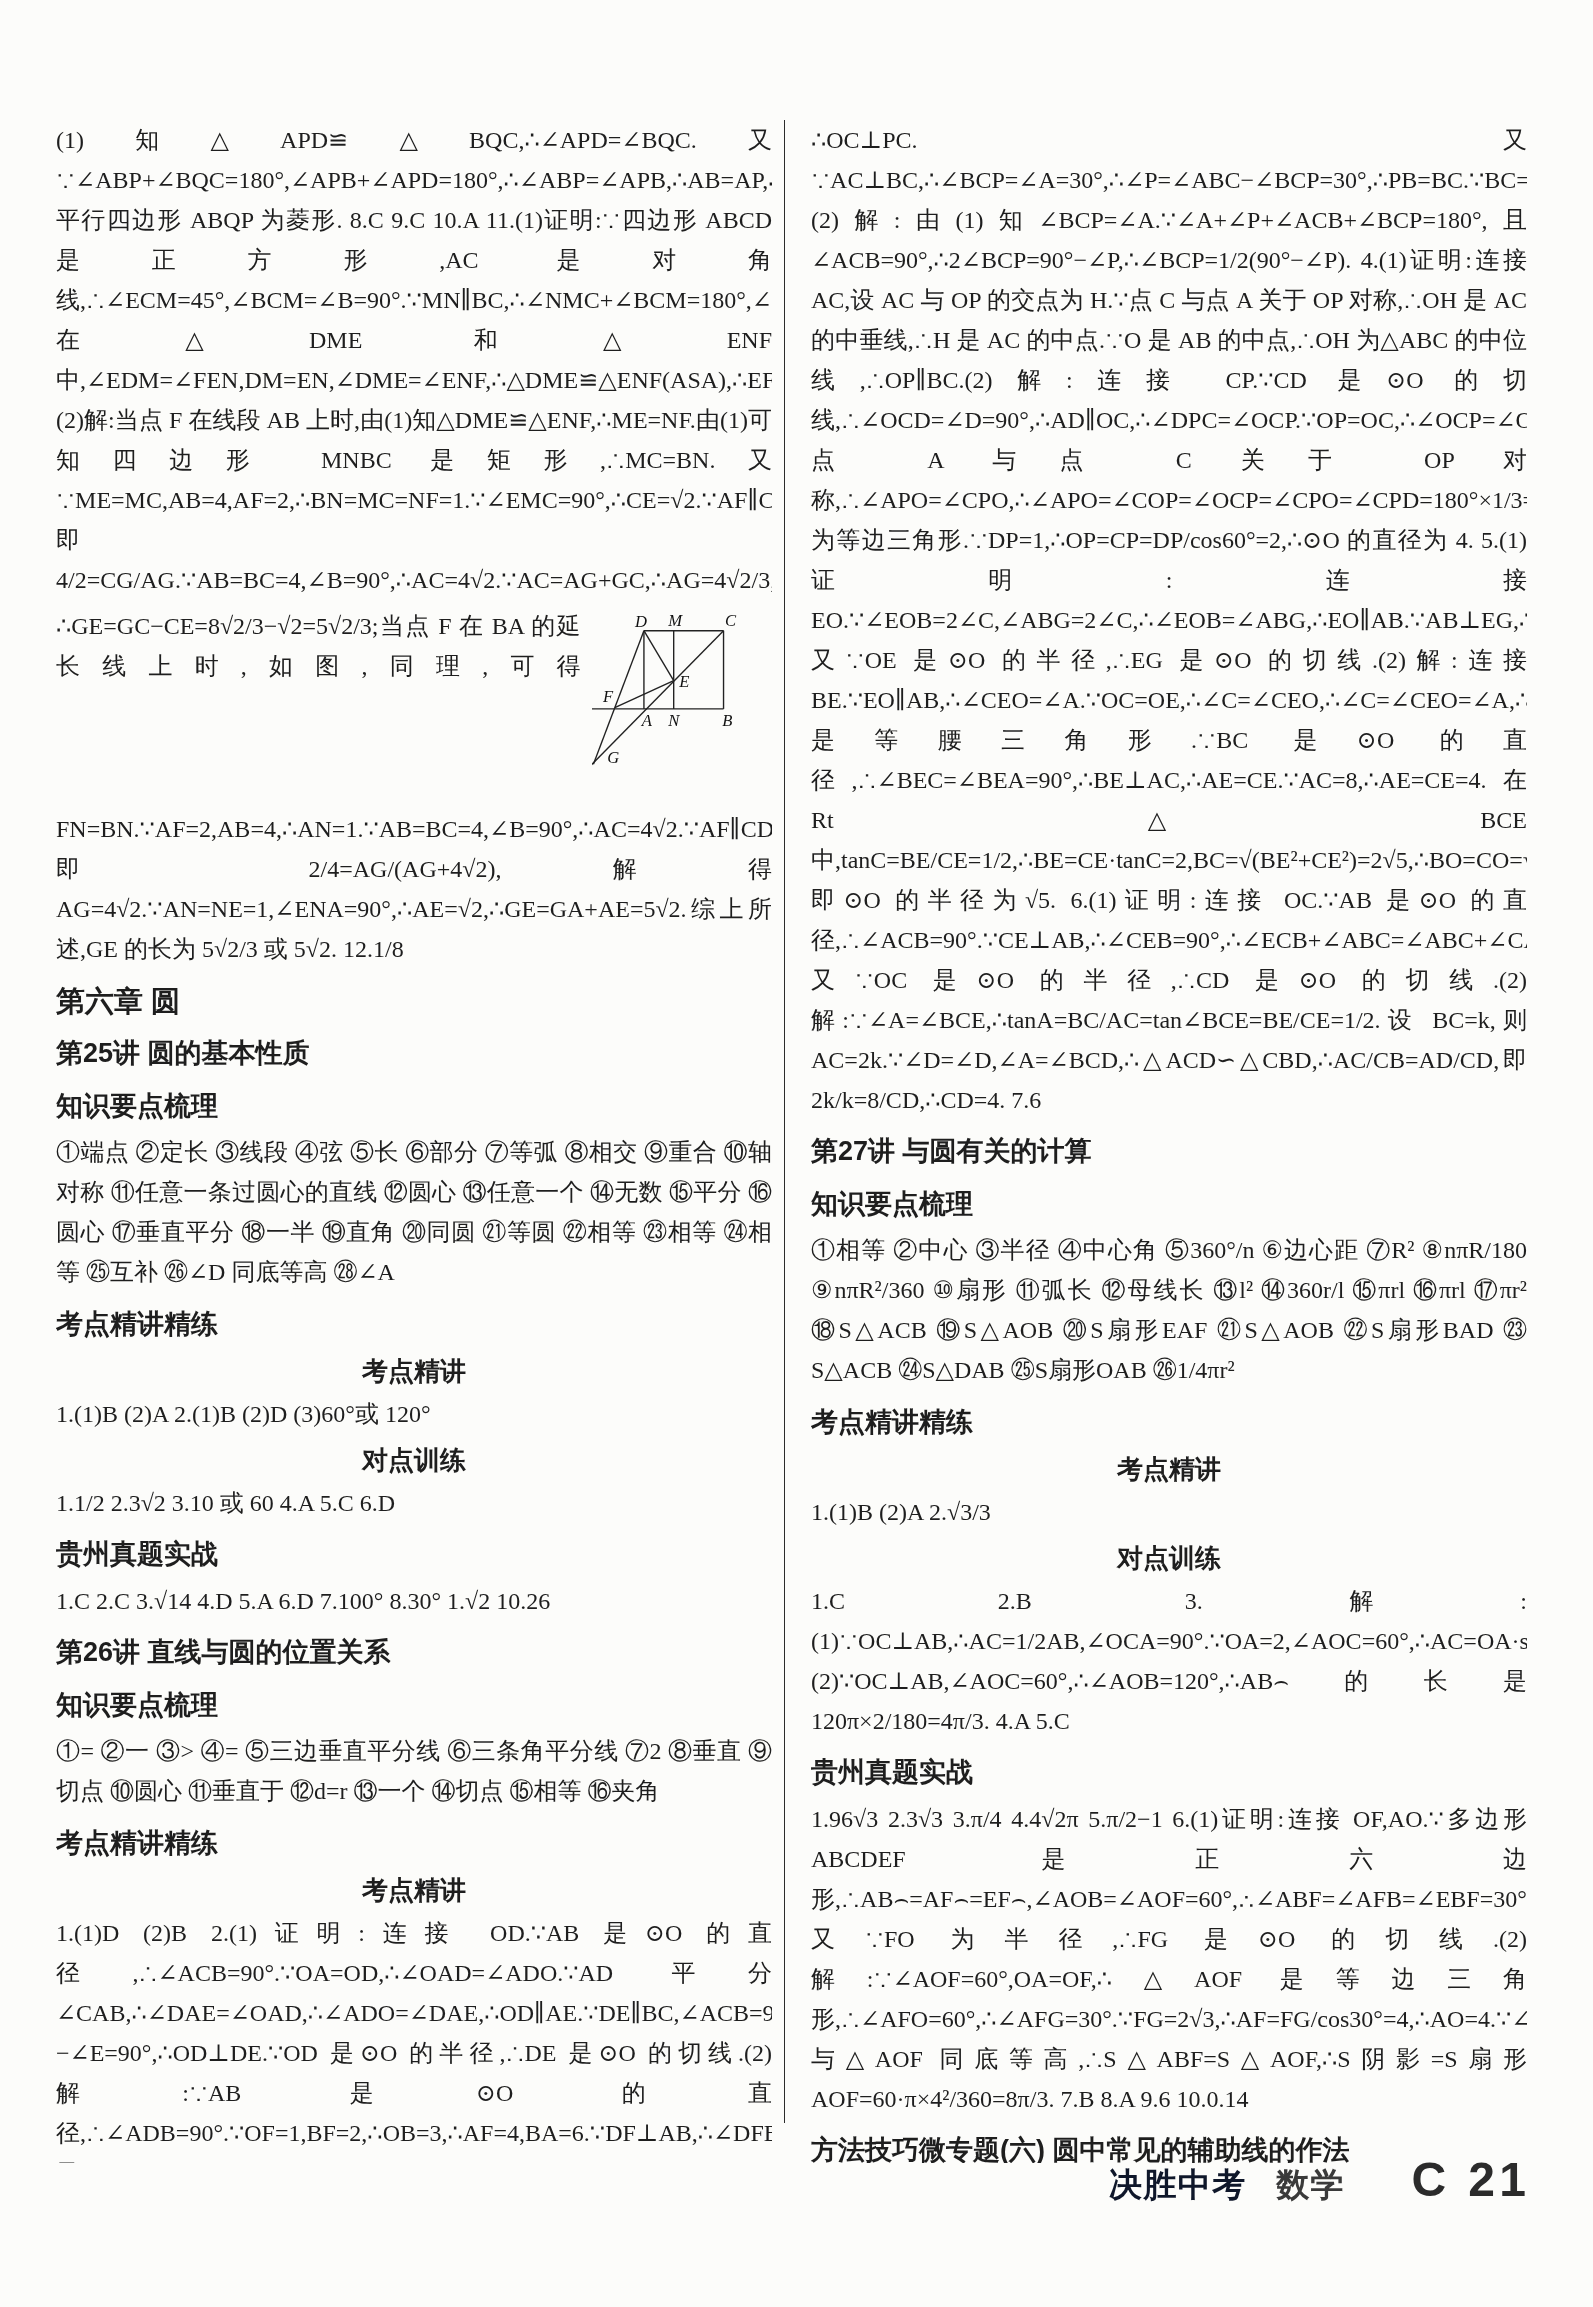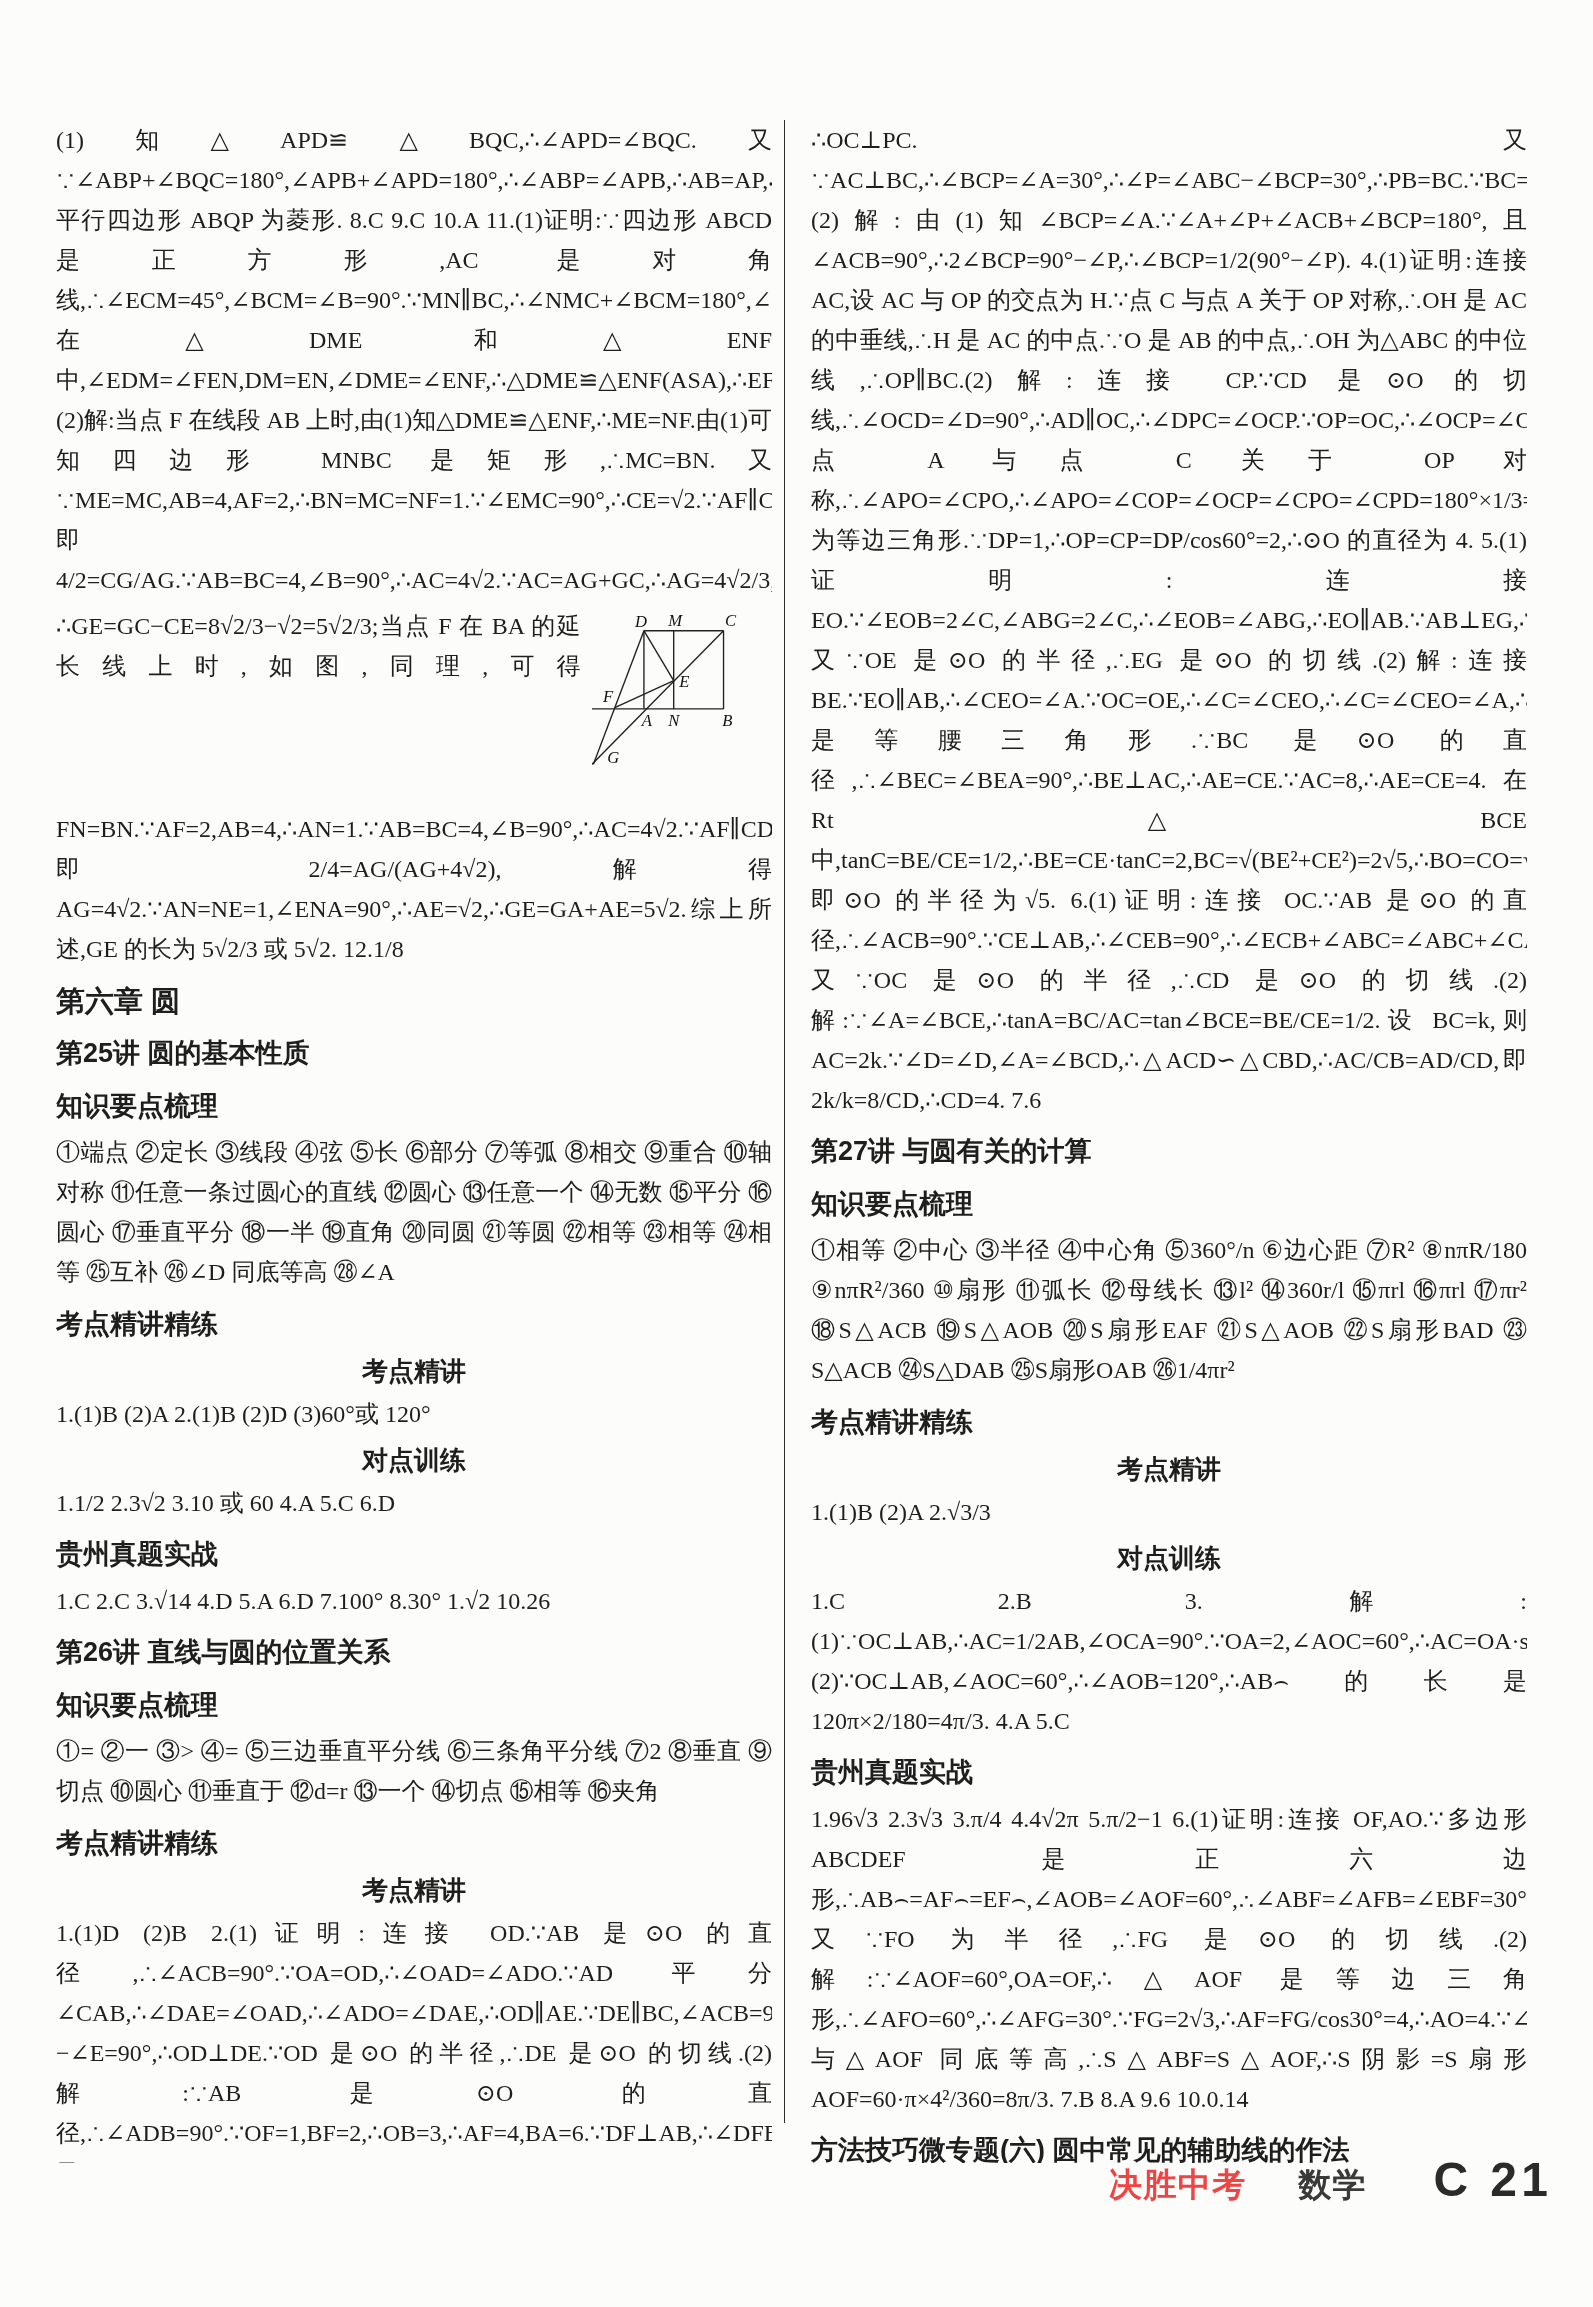--- a/index.html
+++ b/index.html
@@ -38,22 +38,22 @@
   .figwrap line, .figwrap polyline { stroke:#222; stroke-width:2; fill:none; }
   .figwrap text {
     font-family:"Liberation Serif","DejaVu Serif",serif;
     font-style:italic; font-size:24px; fill:#111;
   }
   .footer {
     position:absolute; left:1109px; top:2158px; white-space:nowrap;
     font-family:"Liberation Sans","DejaVu Sans",sans-serif;
     font-weight:bold; font-size:33px; line-height:43px; letter-spacing:1.4px;
   }
-  .footer .brand   { color:#ef4444; }
-  .footer .subject { color:#3a3a3a; margin-left:41px; }
+  .footer .brand   { color:#0f172a; }
+  .footer .subject { color:#3a3a3a; margin-left:19px; }
   .footer .code    { color:#2b2b2b; margin-left:56px; font-size:48px; letter-spacing:4.3px; }
 </style>
 </head>
 <body>
 
 <div>
 
   <div class="divider"></div>
 
   <div class="col left">

